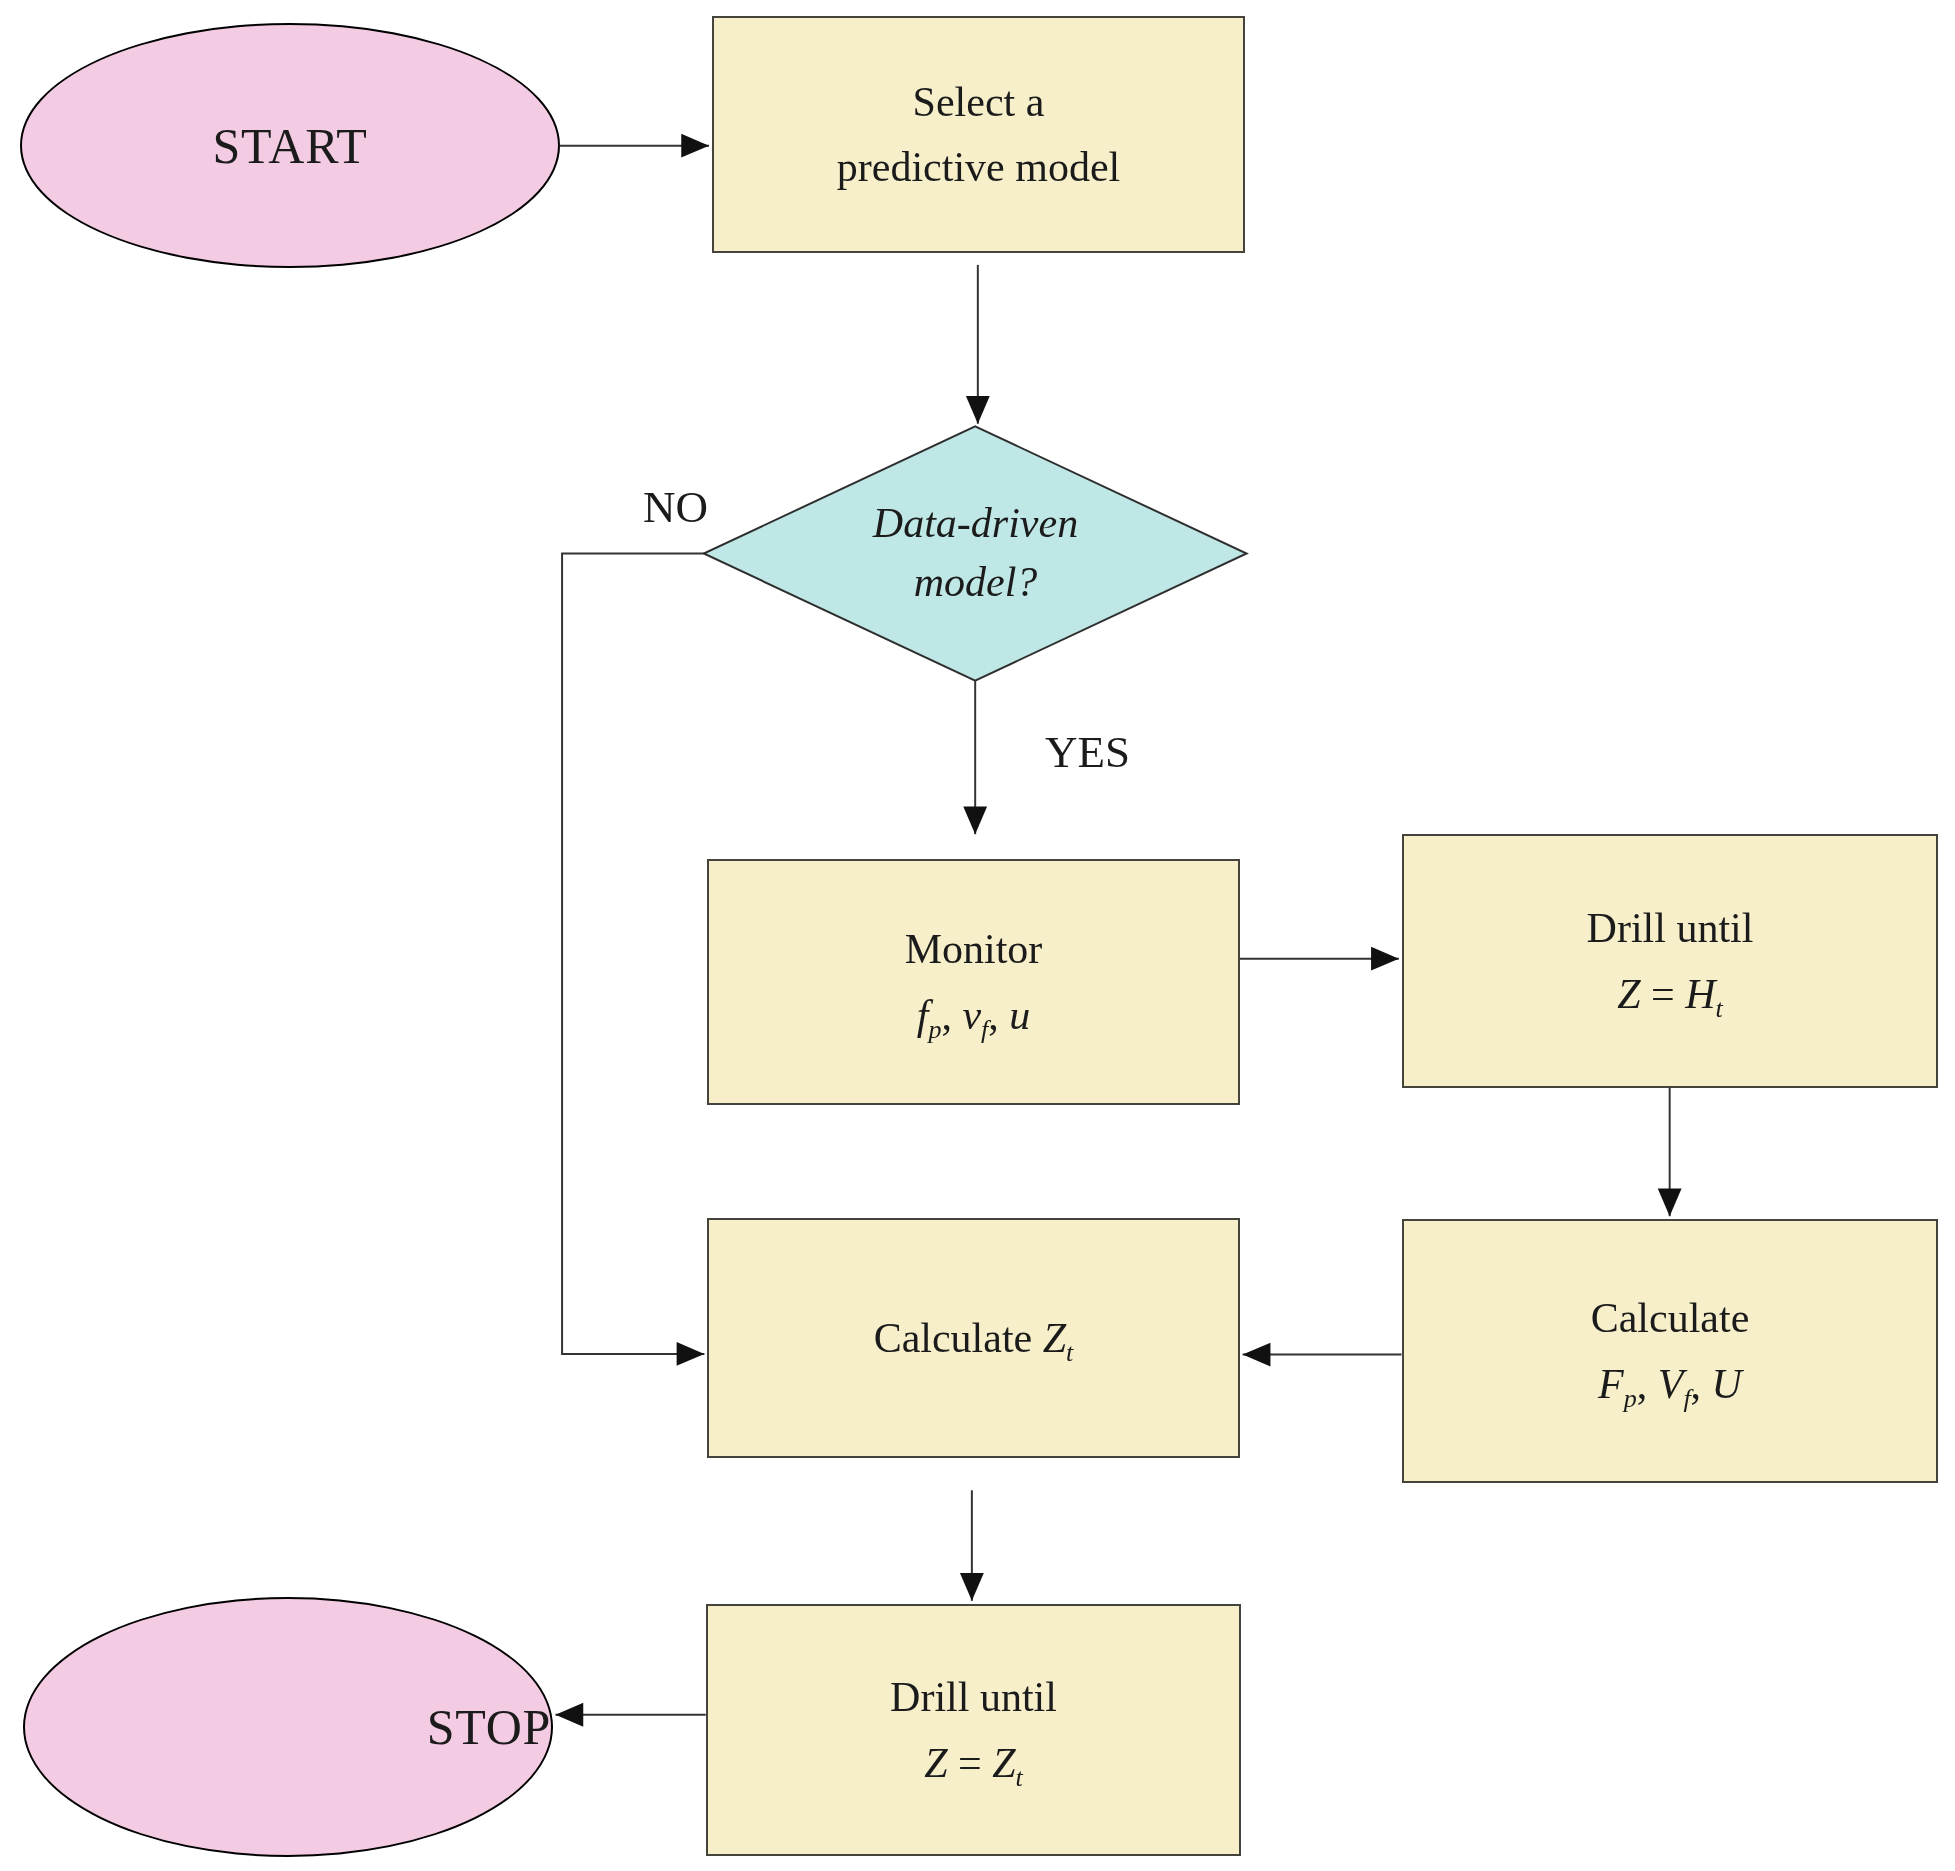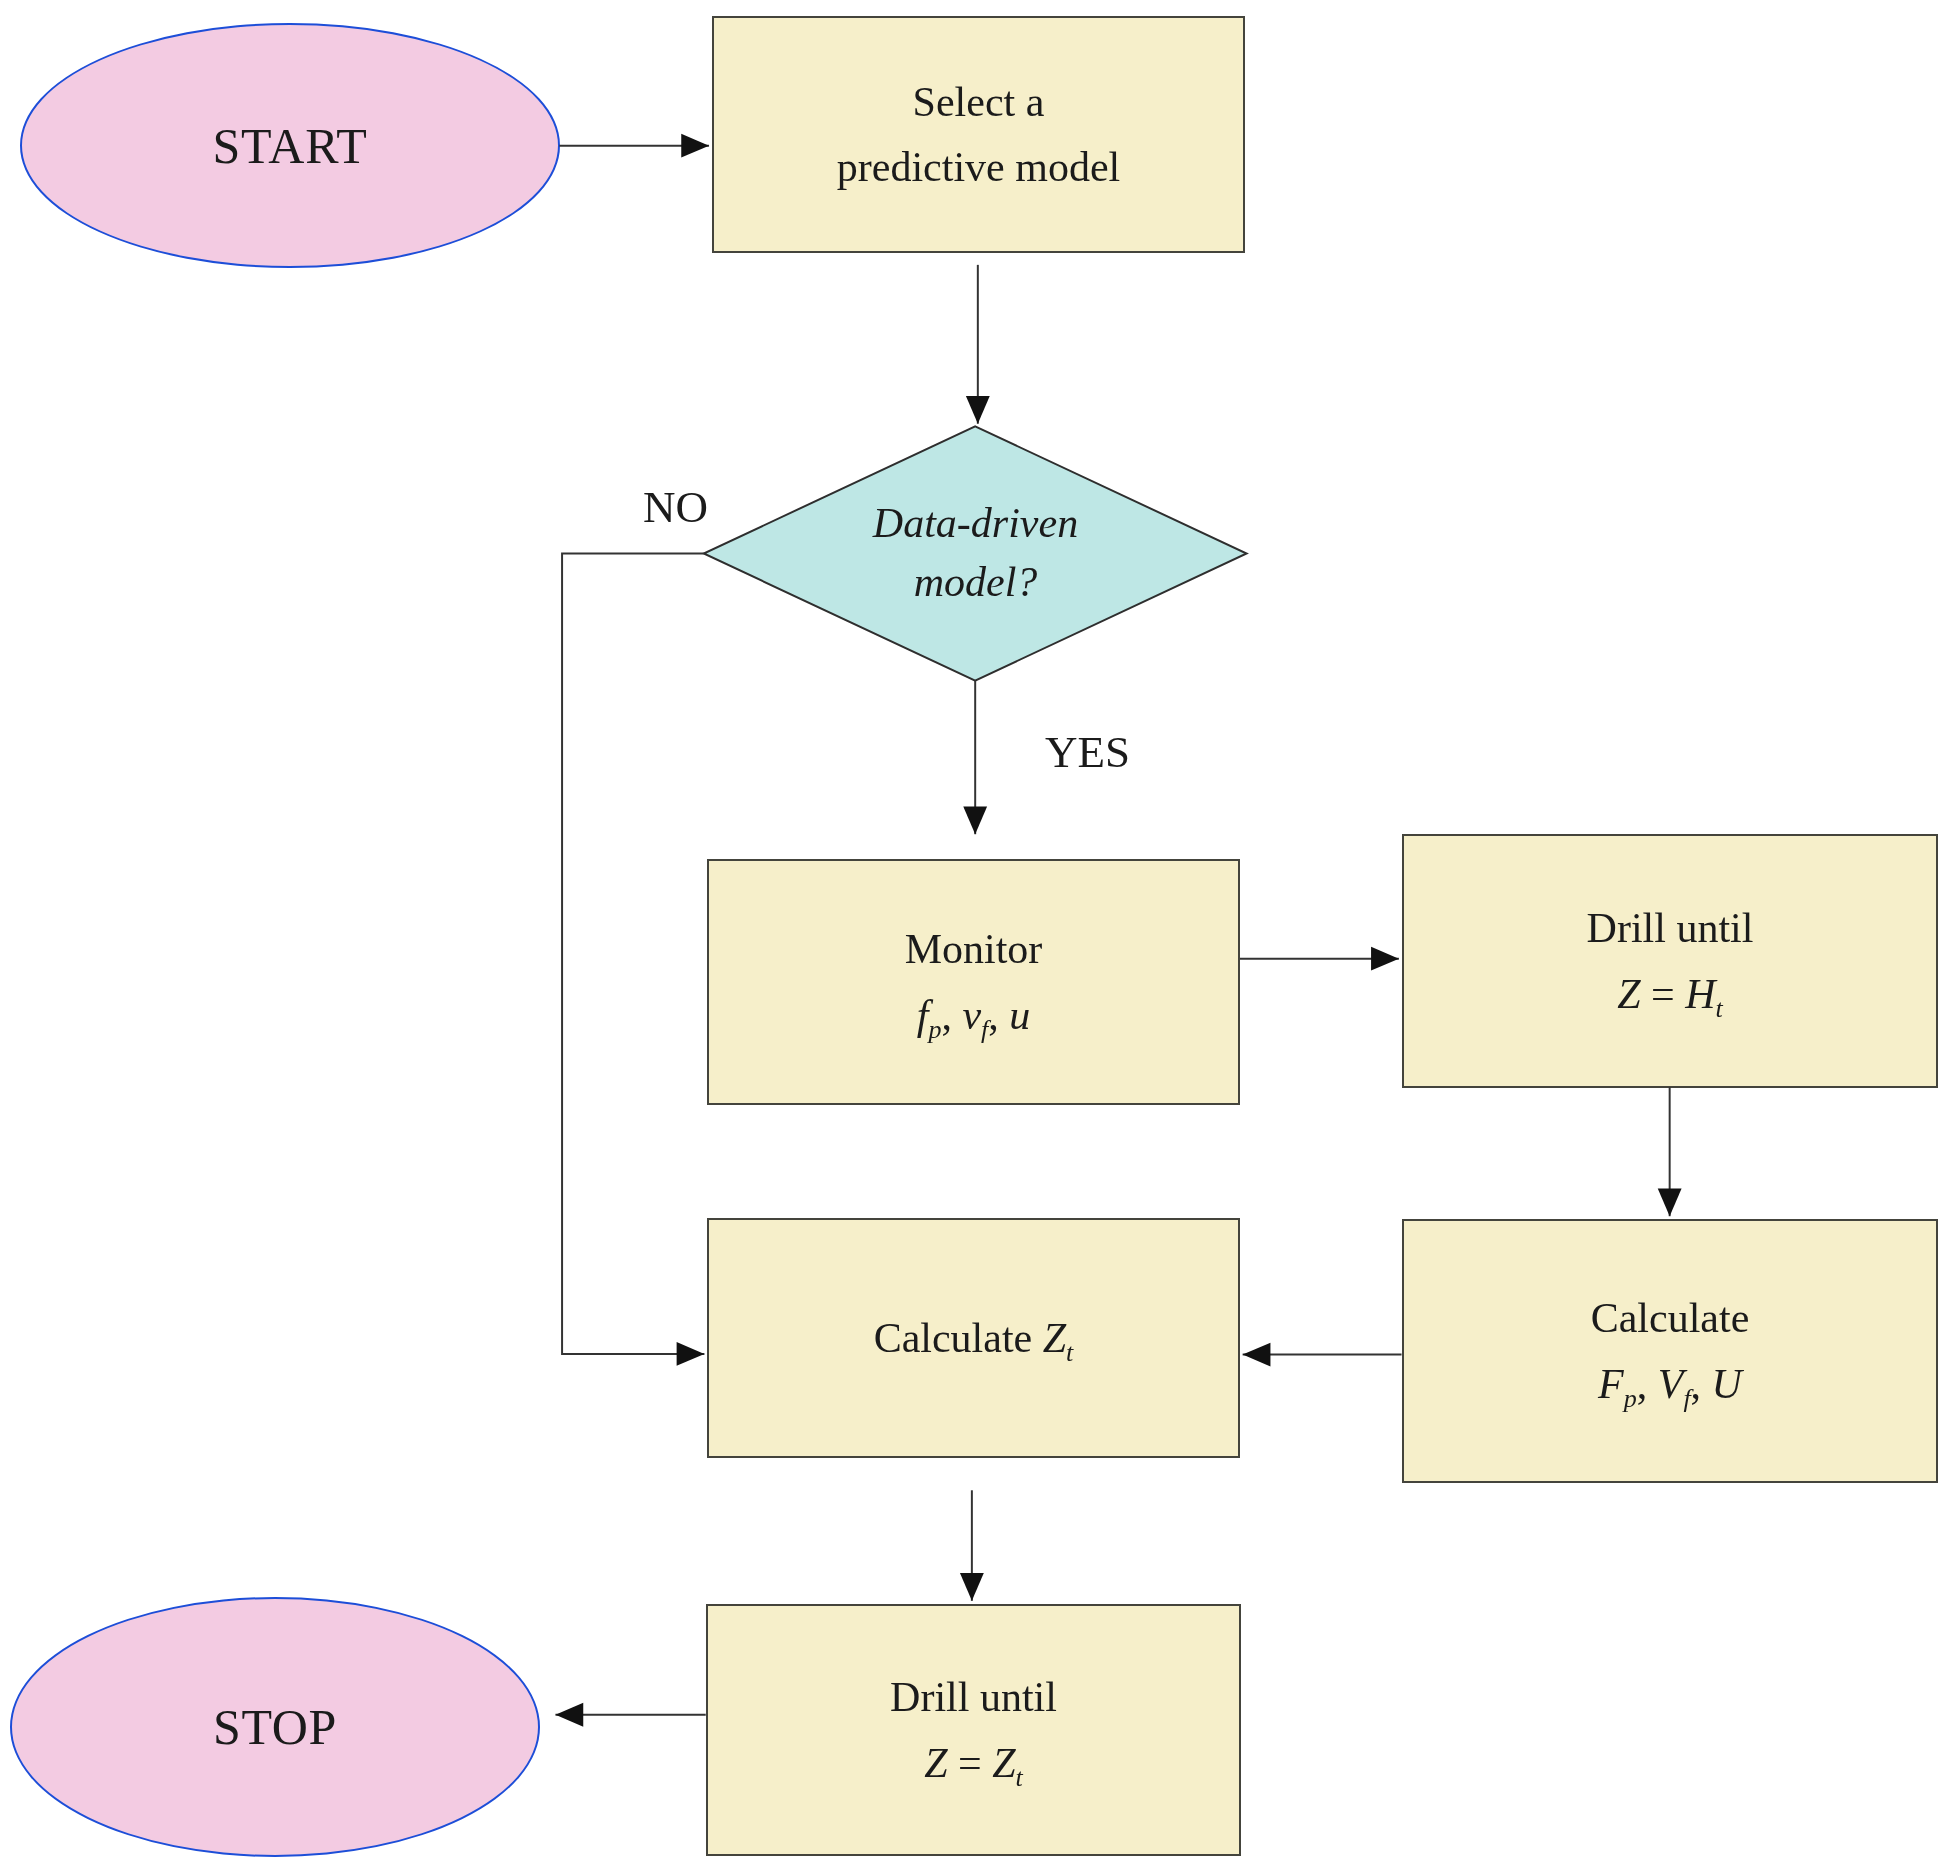--- a/index.html
+++ b/index.html
@@ -9,21 +9,21 @@
     position: relative;
     overflow: hidden;
     font-family: "Liberation Serif", "DejaVu Serif", serif;
     color: #1b1b1b;
   }
   .abs { position: absolute; box-sizing: border-box; }
 
   
   .terminal {
     background: var(--terminal_fill);
-    border: 2px solid #1d4ed8;
+    border: 2px solid #000000;
     border-radius: 50%;
     display: flex; align-items: center; justify-content: center;
     font-size: 50px;
     letter-spacing: 0.7px;
   }
 
   
   .process {
     background: var(--process_fill);
     border: 2.6px solid #44443c;
@@ -90,21 +90,21 @@
 
 <div class="abs process" style="left:707px; top:1218px; width:533px; height:240px;font-family:Liberation Serif, serif;">
   <div class="mathline"><span>Calculate </span><i>Z</i><sub>t</sub></div>
 </div>
 
 <div class="abs process" style="left:706px; top:1604px; width:535px; height:252px;">
   <div>Drill until</div>
   <div class="mathline"><i>Z</i><span> = </span><i>Z</i><sub>t</sub></div>
 </div>
 
-<div class="abs terminal" style="left:10px; top:1597px; width:530px; height:260px;">
+<div class="abs terminal" style="left:23px; top:1597px; width:530px; height:260px;justify-content:flex-end;">
   <span>STOP</span>
 </div>
 
 <svg class="wires" width="1955" height="1871" viewBox="0 0 2953 2826">
   <defs>
     <marker id="ah" markerUnits="userSpaceOnUse" markerWidth="46" markerHeight="40" refX="44" refY="20" orient="auto">
       <path d="M2,2 L44,20 L2,38 Z" fill="#111111"></path>
     </marker>
   </defs>
 

